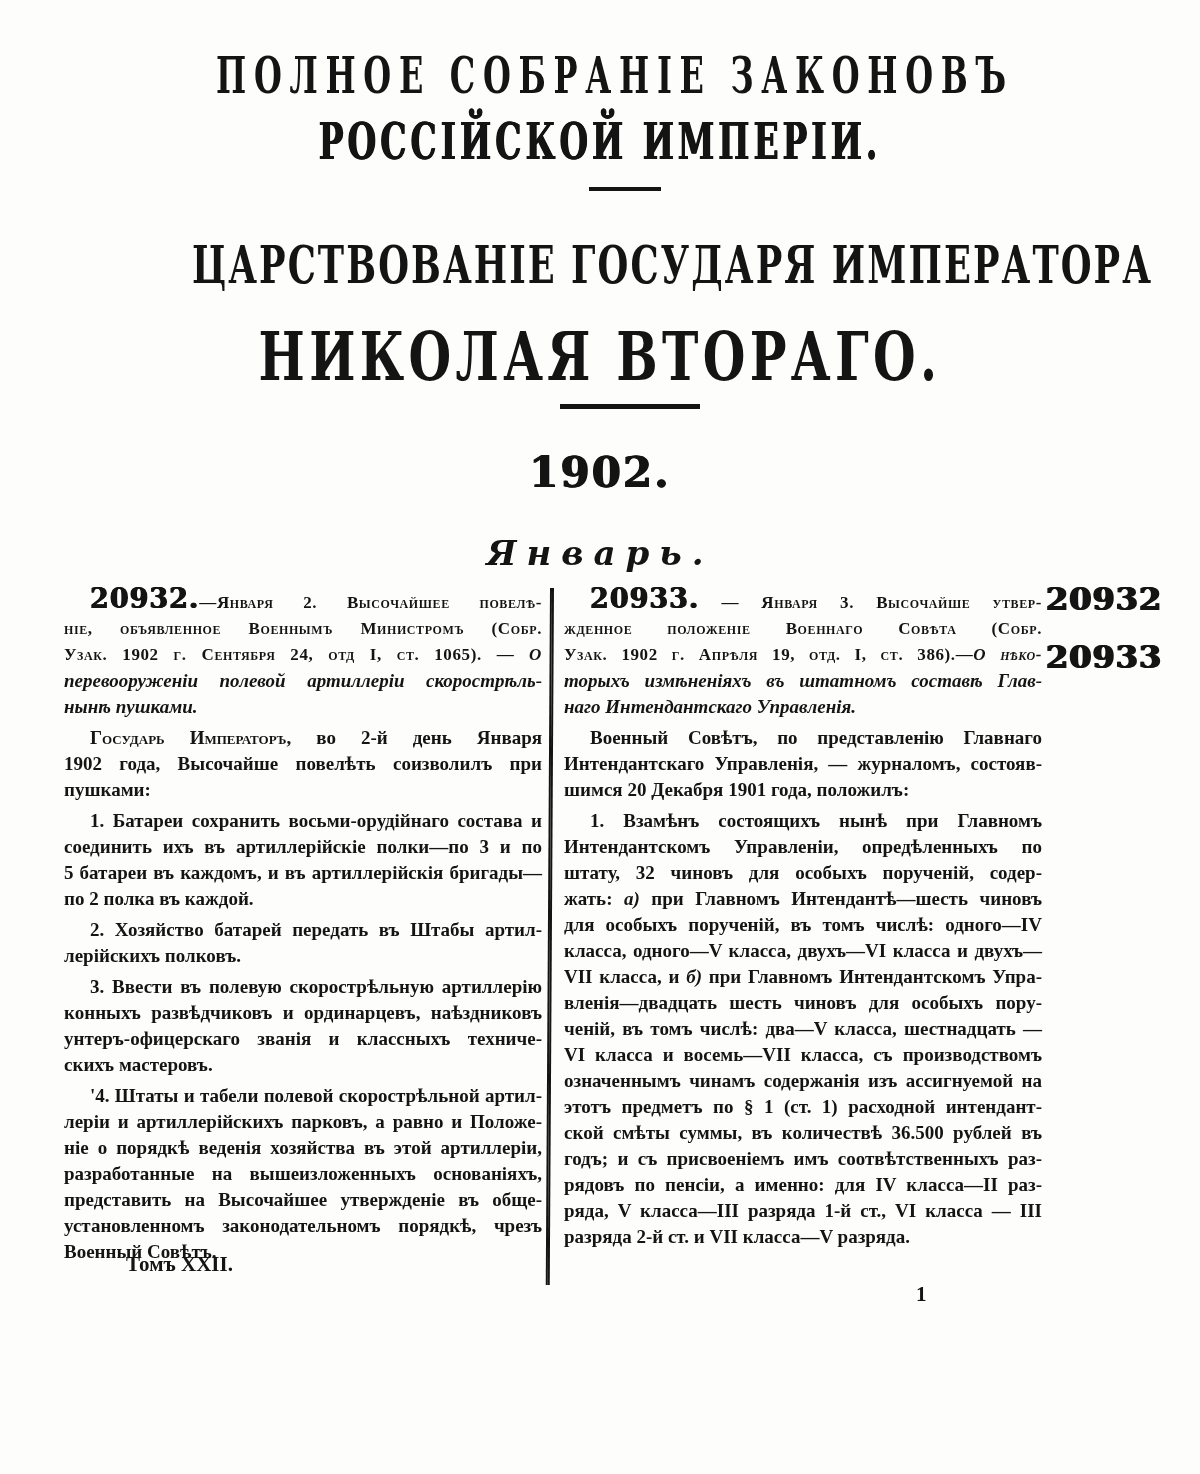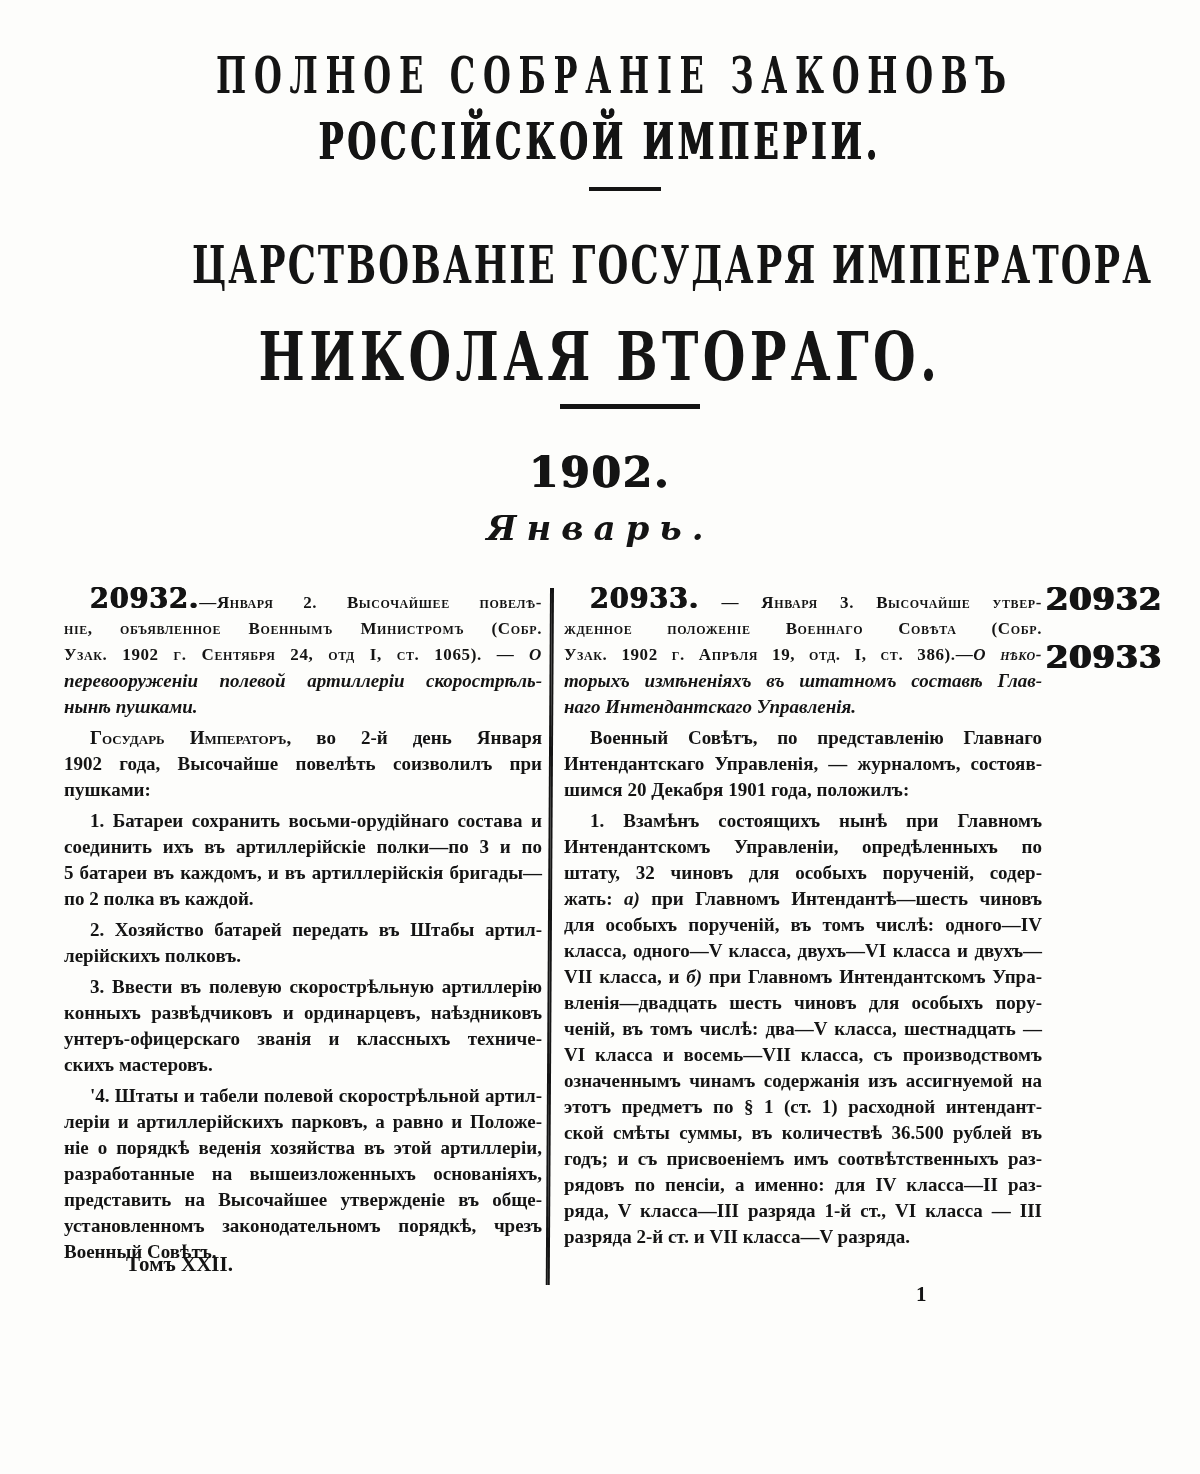--- a/index.html
+++ b/index.html
@@ -29,21 +29,21 @@
     font-size:68px; letter-spacing:6px; transform:scaleX(0.72);
   }
   .rule { position:absolute; background:var(--ink,#141414); }
   .rule1 { top:187px; left:589px; width:72px; height:4px; }
   .rule2 { top:404px; left:560px; width:140px; height:5px; }
   .year {
     top:448px; font-family:"DejaVu Serif",serif; font-weight:700;
     font-size:42px; letter-spacing:2px;
   }
   .month {
-    top:508px; font-family:"DejaVu Serif",serif; font-weight:700;
+    top:533px; font-family:"DejaVu Serif",serif; font-weight:700;
     font-style:italic; font-size:34px; letter-spacing:10px;
   }
   
   .col {
     position:absolute; top:586px; width:478px;
     font-size:19px; font-weight:700; line-height:26px;
   }
   .colL { left:64px; }
   .colR { left:564px; }
   .divider {

